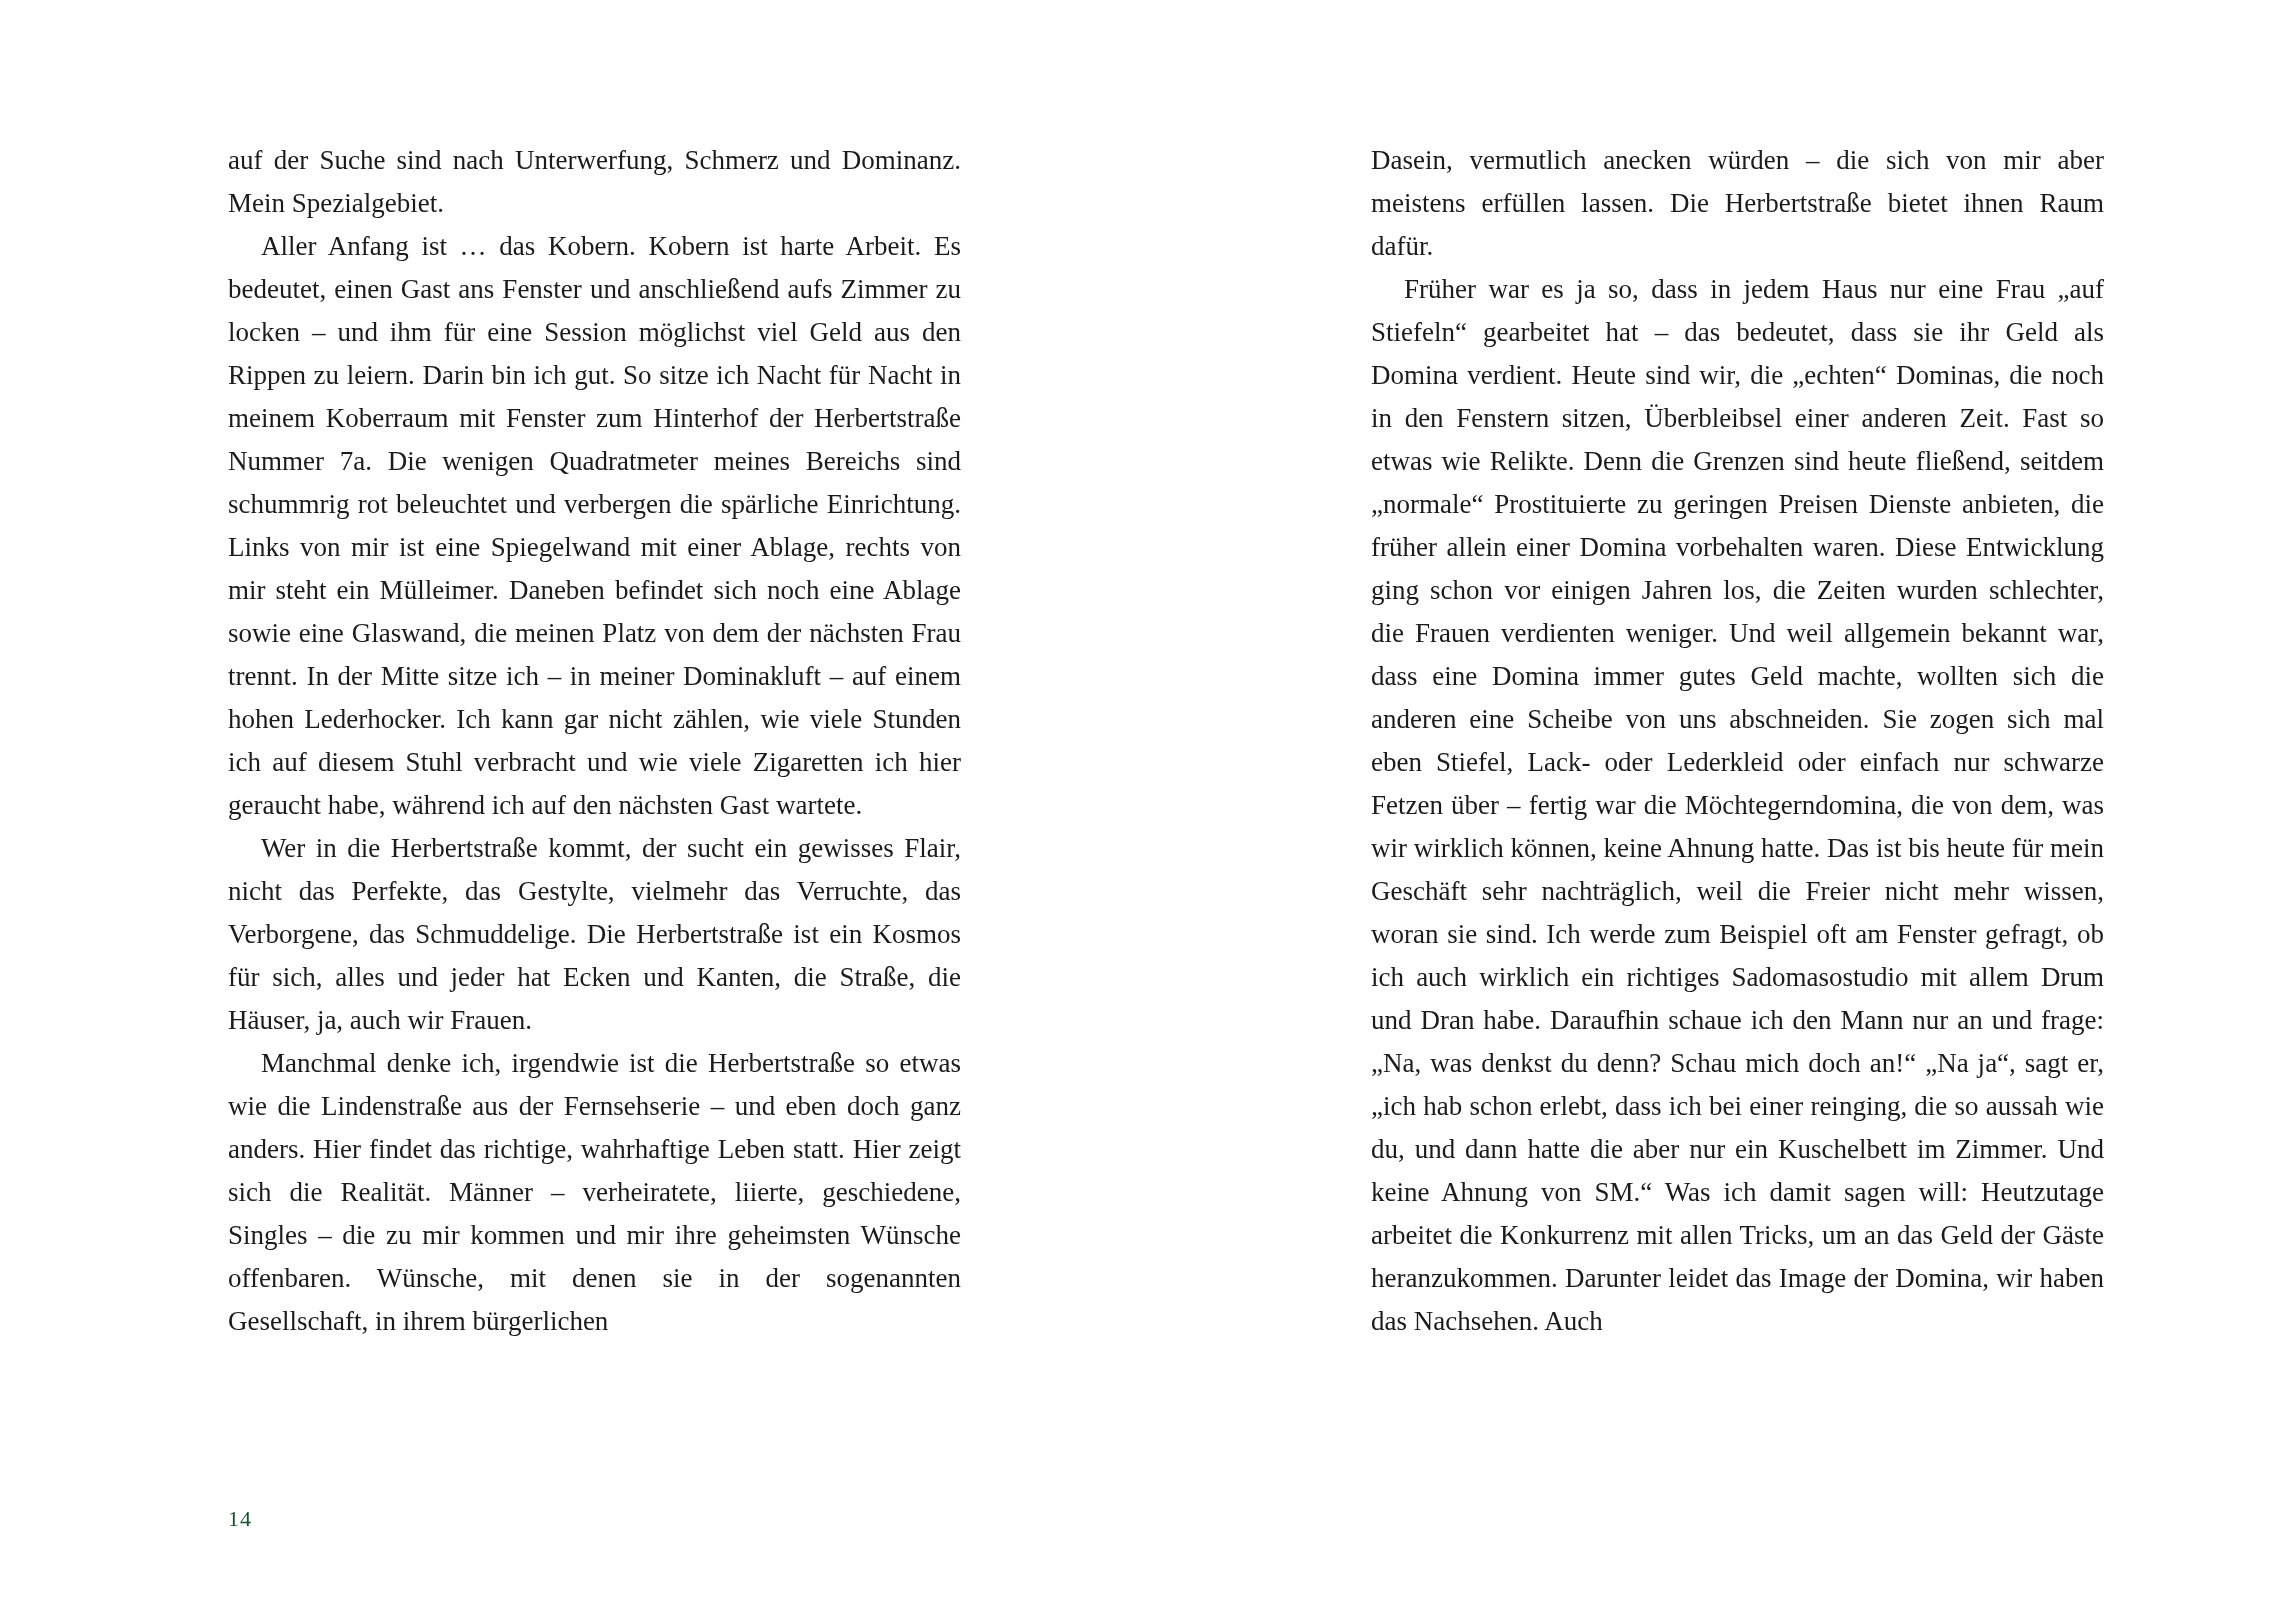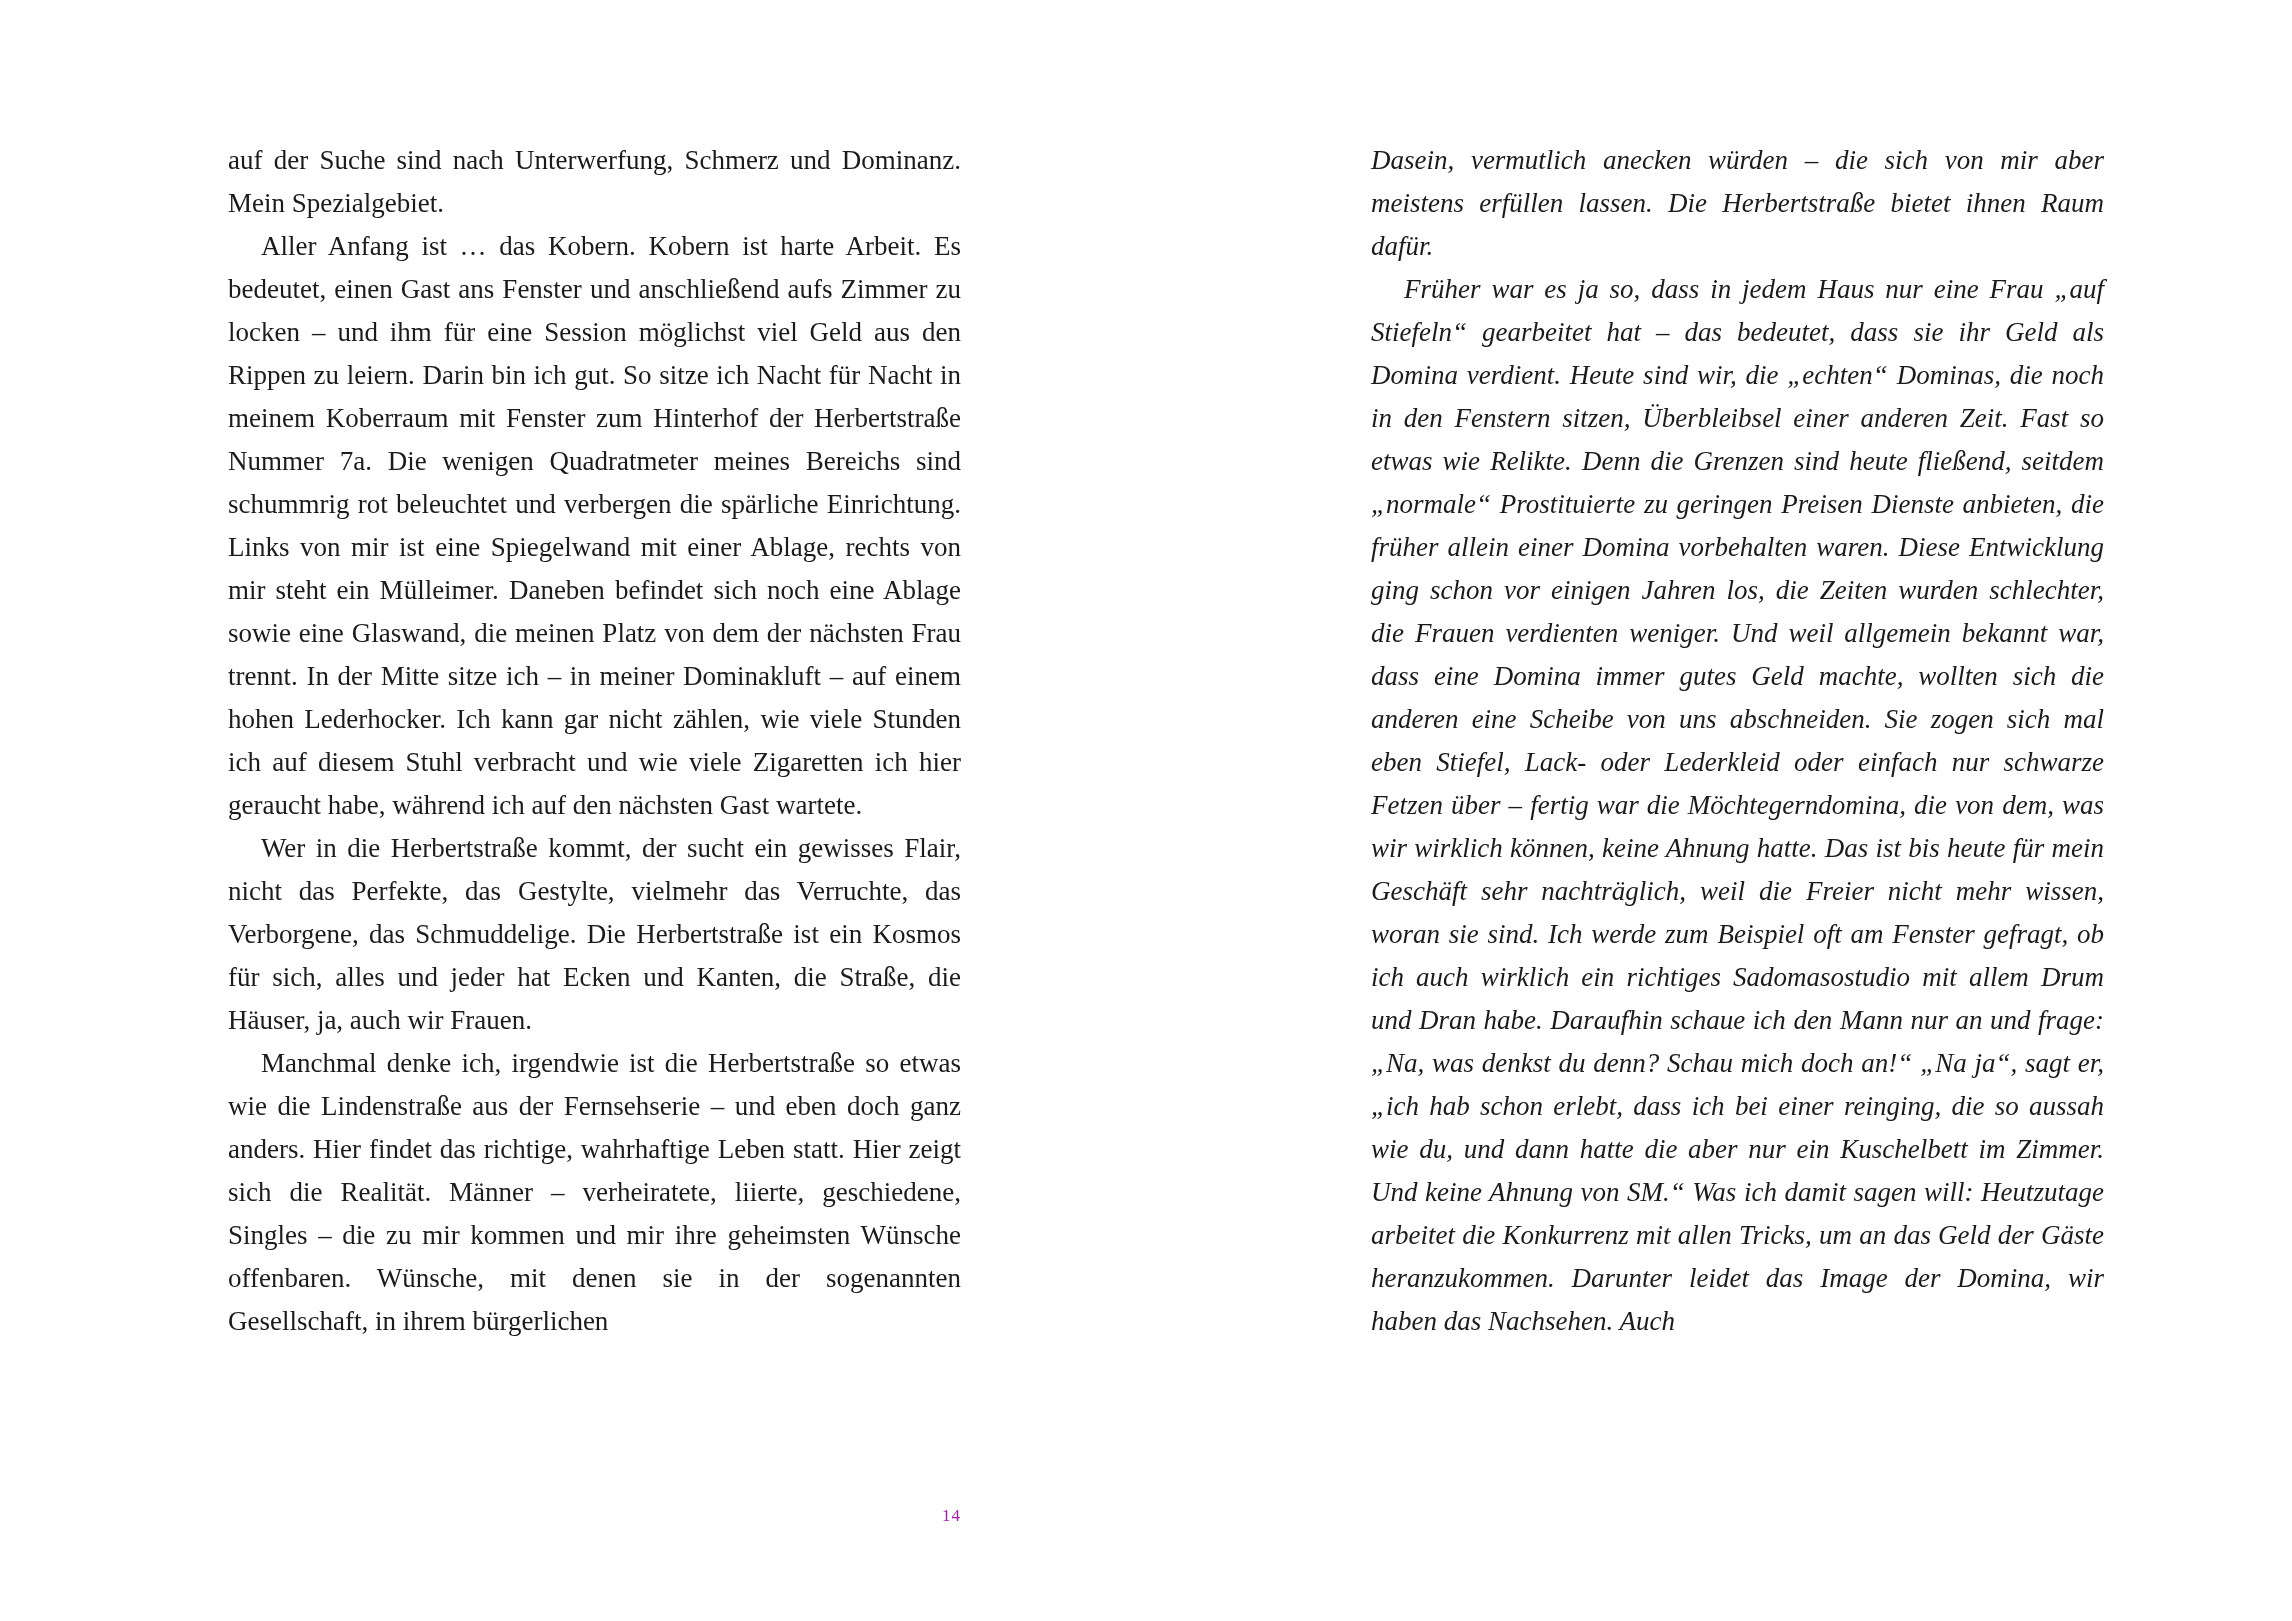--- a/index.html
+++ b/index.html
@@ -18,40 +18,40 @@
   .book-spread {
     position: absolute;
     inset: 0;
   }
   .page-column {
     position: absolute;
     top: 139px;
     width: 733px;
   }
   .page-column.left  { left: 228px; }
-  .page-column.right { left: 1371px; font-style: italic; }
+  .page-column.right { left: 1371px; }
   .page-column p {
     margin: 0;
     font-size: 27px;
     line-height: 43px;
     text-align: justify;
     hyphens: auto;
     -webkit-hyphens: auto;
   }
   .page-column p.indent {
     text-indent: 33px;
   }
   .page-number {
     position: absolute;
     top: 1506px;
     width: 733px;
-    text-align: right;
-    font-size: 17px;
+    text-align: left;
+    font-size: 22px;
     letter-spacing: 1px;
-    color: #a21caf;
+    color: #14532d;
   }
   .page-number.left  { left: 228px; }
   .page-number.right { left: 1371px; }
 </style>
 </head>
 <body>
 
 <div class="book-spread">
 
   <div class="page-column left">

